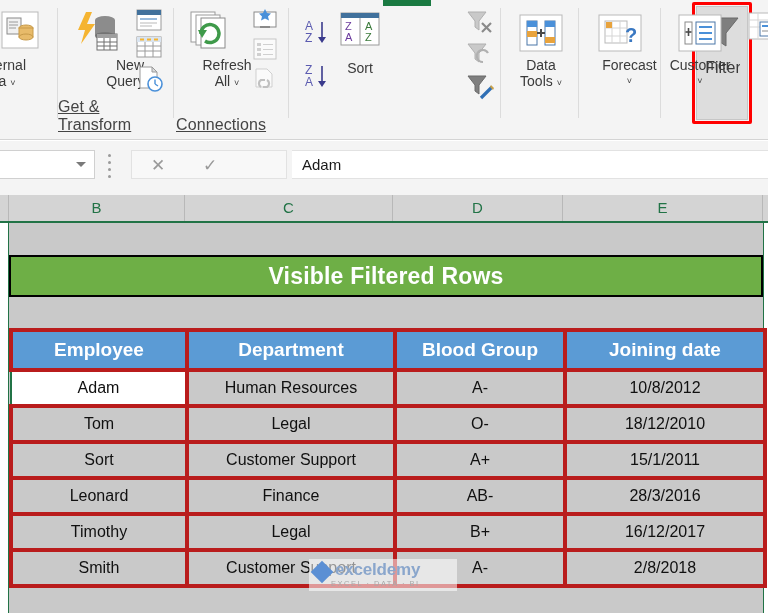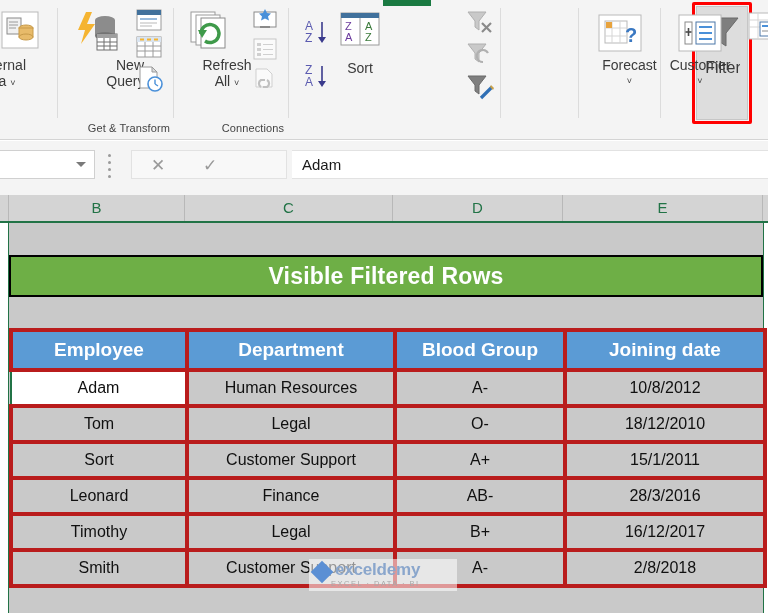--- a/index.html
+++ b/index.html
@@ -18,22 +18,23 @@
     border-bottom: 1px solid #d4d4d4;
   }
   .green-tab-bar {
     position: absolute; left: 383px; top: 0;
     width: 48px; height: 6px;
     background: #1a7a42;
   }
   .rgroup { position: absolute; top: 0; height: 140px; }
   .rgroup-label {
     position: absolute; bottom: 6px; left: 0; width: 100%;
-    text-align: right; font-size: 11px; color: #444;
+    text-align: left; font-size: 16px; color: #444;
     letter-spacing: .1px;
+    text-decoration: underline;
   }
   .rsep {
     position: absolute; top: 8px; width: 1px; height: 110px;
     background: #dcdcdc;
   }
 
   
   .bigbtn {
     position: absolute; text-align: center;
     font-size: 14px; color: #3a3a3a; line-height: 16px;
@@ -391,20 +392,39 @@
       <svg width="28" height="26" viewBox="0 0 28 26">
         <polygon points="2,2 20,2 13,11 13,20 9,17 9,11" fill="#7f7f7f" stroke="#6a6a6a"></polygon>
         <line x1="15" y1="24" x2="26" y2="13" stroke="#2f6fb5" stroke-width="3.2"></line>
         <polygon points="25,11 28,14 27,16 24,13" fill="#c8a04a"></polygon>
       </svg>
     </div>
   </div>
 
   <div class="rsep" style="left:500px;"></div>
 
+  <div class="rgroup" style="left:502px;width:78px;">
+    <div class="icon-box" style="left:17px;top:14px;">
+      <svg width="44" height="38" viewBox="0 0 44 38">
+        <rect x="1" y="1" width="42" height="36" fill="#fff" stroke="#b9b9b9"></rect>
+        <rect x="8" y="7" width="10" height="24" fill="#fff" stroke="#4a76a8"></rect>
+        <rect x="8" y="7" width="10" height="6" fill="#4a90d9"></rect>
+        <rect x="8" y="17" width="10" height="6" fill="#e8a33d"></rect>
+        <rect x="26" y="7" width="10" height="24" fill="#fff" stroke="#4a76a8"></rect>
+        <rect x="26" y="7" width="10" height="6" fill="#4a90d9"></rect>
+        <rect x="26" y="23" width="10" height="6" fill="#e8a33d"></rect>
+        <line x1="22" y1="15" x2="22" y2="23" stroke="#4a4a4a" stroke-width="2"></line>
+        <line x1="18" y1="19" x2="26" y2="19" stroke="#4a4a4a" stroke-width="2"></line>
+      </svg>
+    </div>
+    <div class="bigbtn" style="left:0;top:57px;width:78px;">
+      <span class="lbl">Data</span>
+      <span class="lbl"><span>Tools</span> <span class="chev">˅</span></span>
+    </div>
+  </div>
 
   <div class="rsep" style="left:578px;"></div>
 
   <div class="rgroup" style="left:580px;width:80px;">
     <div class="icon-box" style="left:18px;top:14px;">
       <svg width="44" height="38" viewBox="0 0 44 38">
         <rect x="1" y="1" width="42" height="36" fill="#fff" stroke="#b9b9b9"></rect>
         <rect x="7" y="7" width="22" height="22" fill="none" stroke="#b9b9b9"></rect>
         <line x1="14" y1="7" x2="14" y2="29" stroke="#d5d5d5"></line>
         <line x1="22" y1="7" x2="22" y2="29" stroke="#d5d5d5"></line>

